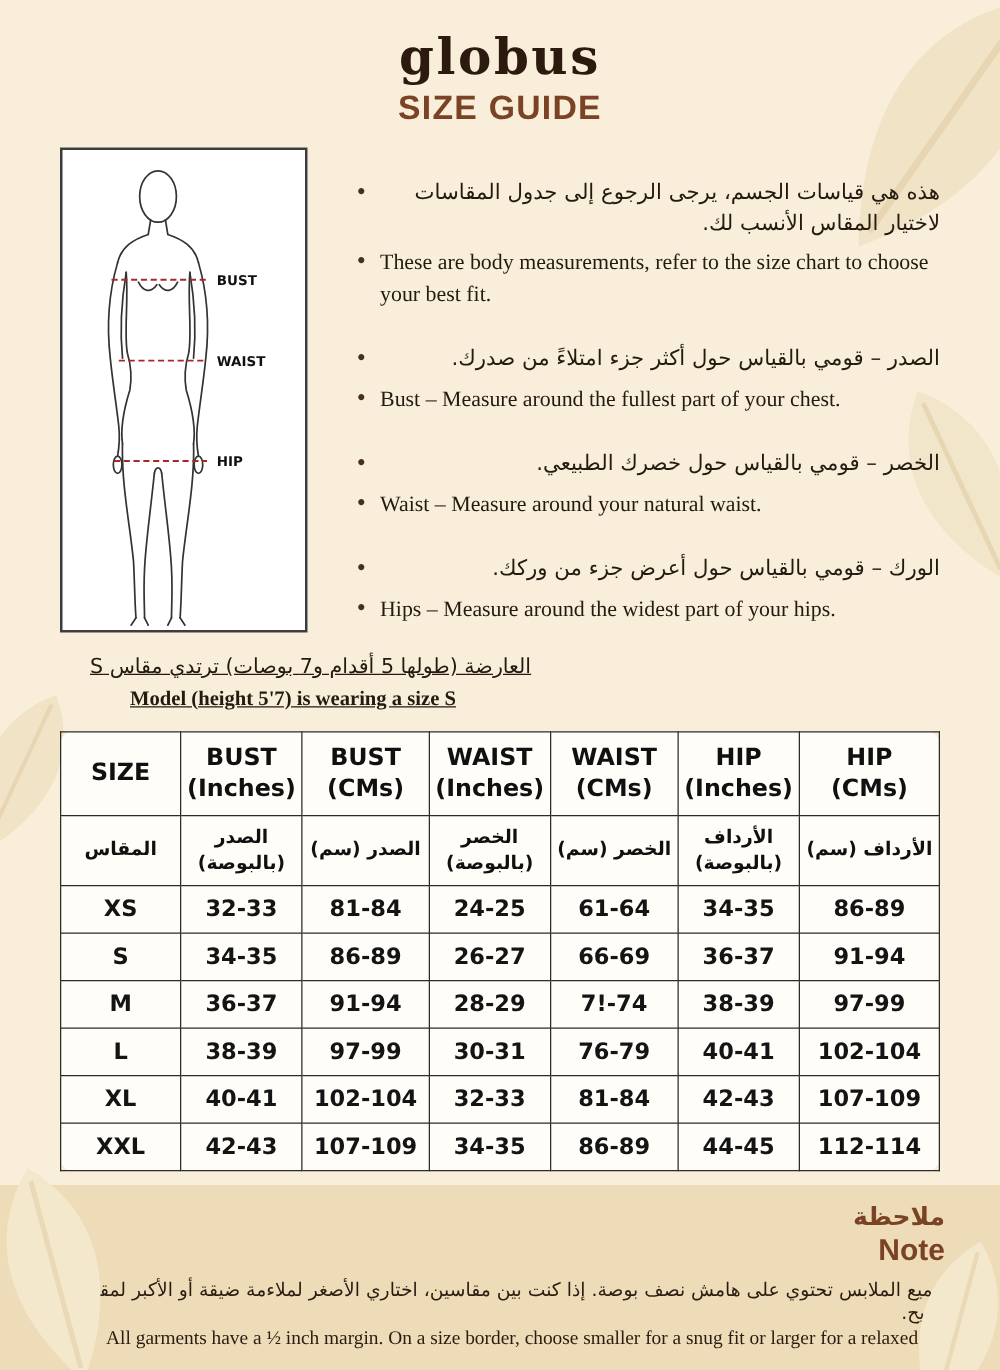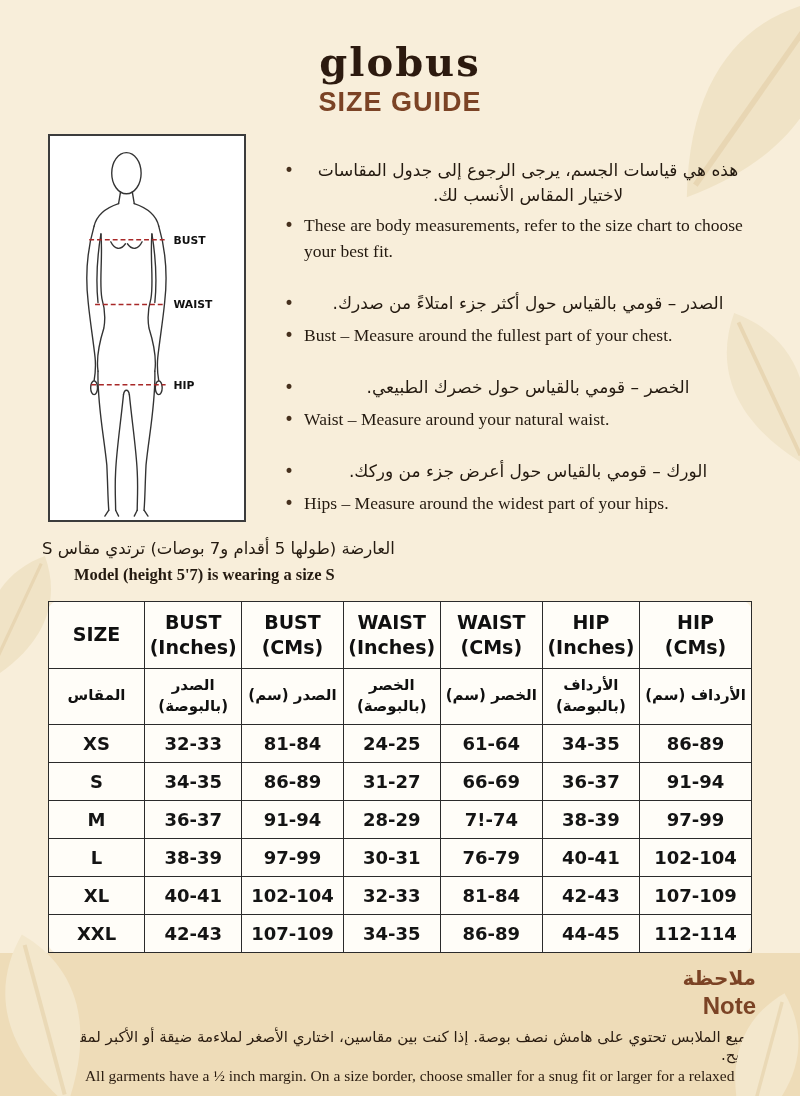--- a/index.html
+++ b/index.html
@@ -7,38 +7,38 @@
   .page {
     position:relative; width:800px; height:1096px; margin:0 auto;
     background:#f8eeda; overflow:hidden; color:#241a10;
     font-family:"DejaVu Sans", sans-serif;
     display:flex; flex-direction:column;
   }
   .leaf { position:absolute; z-index:0; pointer-events:none; }
   .leaf-front { z-index:2; }
   .content { position:relative; z-index:1; display:flex; flex-direction:column; flex:1; }
 
-  .header { text-align:center; padding-top:38px; }
+  .header { text-align:center; padding-top:22px; }
   .logo { font-family:"DejaVu Serif", serif; font-weight:700; font-size:40px; color:#2c1a0f; letter-spacing:2px; }
   .title { font-family:"Liberation Sans", sans-serif; font-weight:700; font-size:27px; color:#7b4325; letter-spacing:1px; margin-top:2px; }
 
   .main { display:flex; padding:0 48px; margin-top:16px; gap:38px; align-items:flex-start; }
   .figure-box { width:198px; height:388px; background:#ffffff; border:2px solid #3c3c3c; flex:none; }
   .figure-box svg { display:block; width:100%; height:100%; }
 
   .bullets { flex:1; padding-top:24px; }
   .bullet-group + .bullet-group { margin-top:27px; }
   .bullet-line { display:flex; gap:10px; line-height:1.45; }
   .bullet-line + .bullet-line { margin-top:6px; }
   .dot { color:#46301d; font-size:17px; line-height:1.5; flex:none; }
   .btext { display:block; flex:1; }
-  .bullet-line.ar .btext { direction:rtl; text-align:center; font-size:17px; }
+  .bullet-line.ar .btext { direction:rtl; text-align:right; font-size:17px; }
   .bullet-line.en .btext { font-family:"Liberation Serif", serif; font-size:17.5px; }
 
-  .model-note { padding:0 42px; margin-top:14px; line-height:1.55; }
+  .model-note { padding:0 72px; margin-top:14px; line-height:1.55;text-decoration:underline; }
   .model-ar { direction:rtl; text-align:left; font-size:16.5px; }
   .model-en { font-family:"Liberation Serif", serif; font-size:16.5px; font-weight:600;margin-left:32px; }
 
   .size-table { margin:14px 48px 0; border-collapse:collapse; width:704px; background:#fffdf8;border-radius:11px; }
   .size-table th, .size-table td {
     border:1.5px solid #2b2b2b; text-align:center; vertical-align:middle;
   }
   .size-table th.th-en { font-size:19px; font-weight:700; white-space:pre-line; line-height:1.3; padding:8px 2px; color:#101010; }
   .size-table th.th-ar { font-size:15px; font-weight:700; white-space:pre-line; line-height:1.45; padding:6px 2px; direction:rtl; color:#101010; }
   .size-table td { font-size:18px; font-weight:600; padding:8px 6px; color:#141414; }
@@ -222,21 +222,21 @@
             <td class="num-cell">81-84</td>
             <td class="num-cell">24-25</td>
             <td class="num-cell">61-64</td>
             <td class="num-cell">34-35</td>
             <td class="num-cell">86-89</td>
           </tr>
           <tr>
             <td class="size-cell">S</td>
             <td class="num-cell">34-35</td>
             <td class="num-cell">86-89</td>
-            <td class="num-cell">31-27</td>
+            <td class="num-cell">26-27</td>
             <td class="num-cell">66-69</td>
             <td class="num-cell">36-37</td>
             <td class="num-cell">91-94</td>
           </tr>
           <tr>
             <td class="size-cell">M</td>
             <td class="num-cell">36-37</td>
             <td class="num-cell">91-94</td>
             <td class="num-cell">28-29</td>
             <td class="num-cell">7!-74</td>

